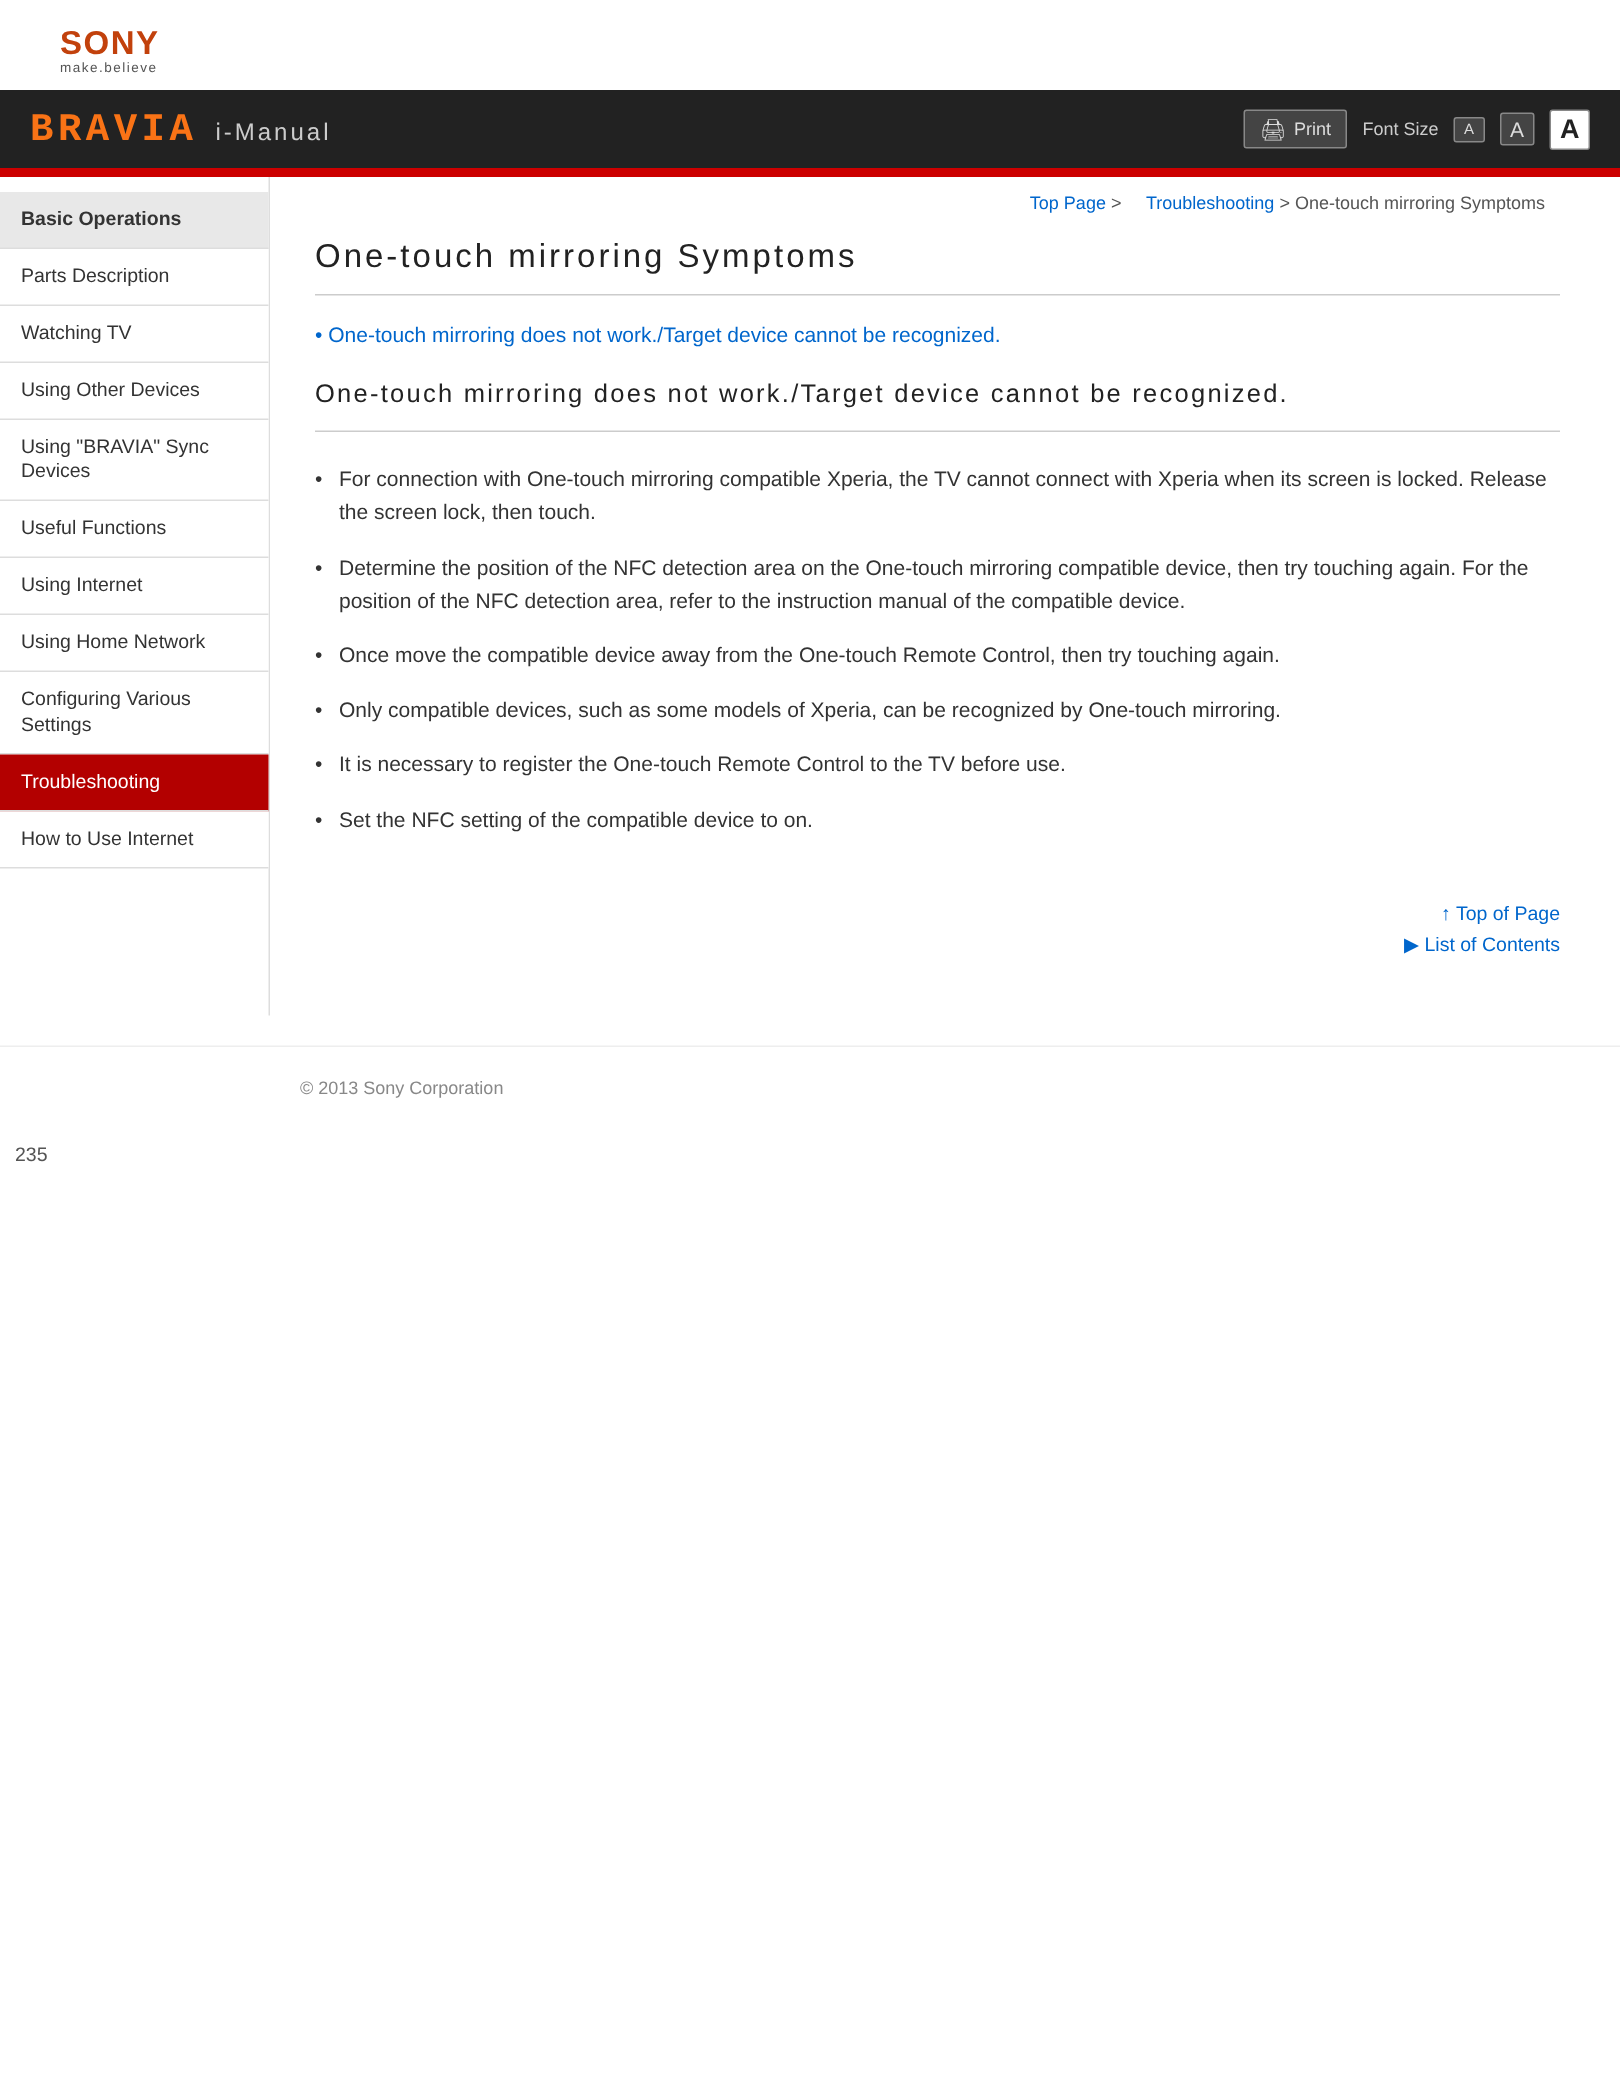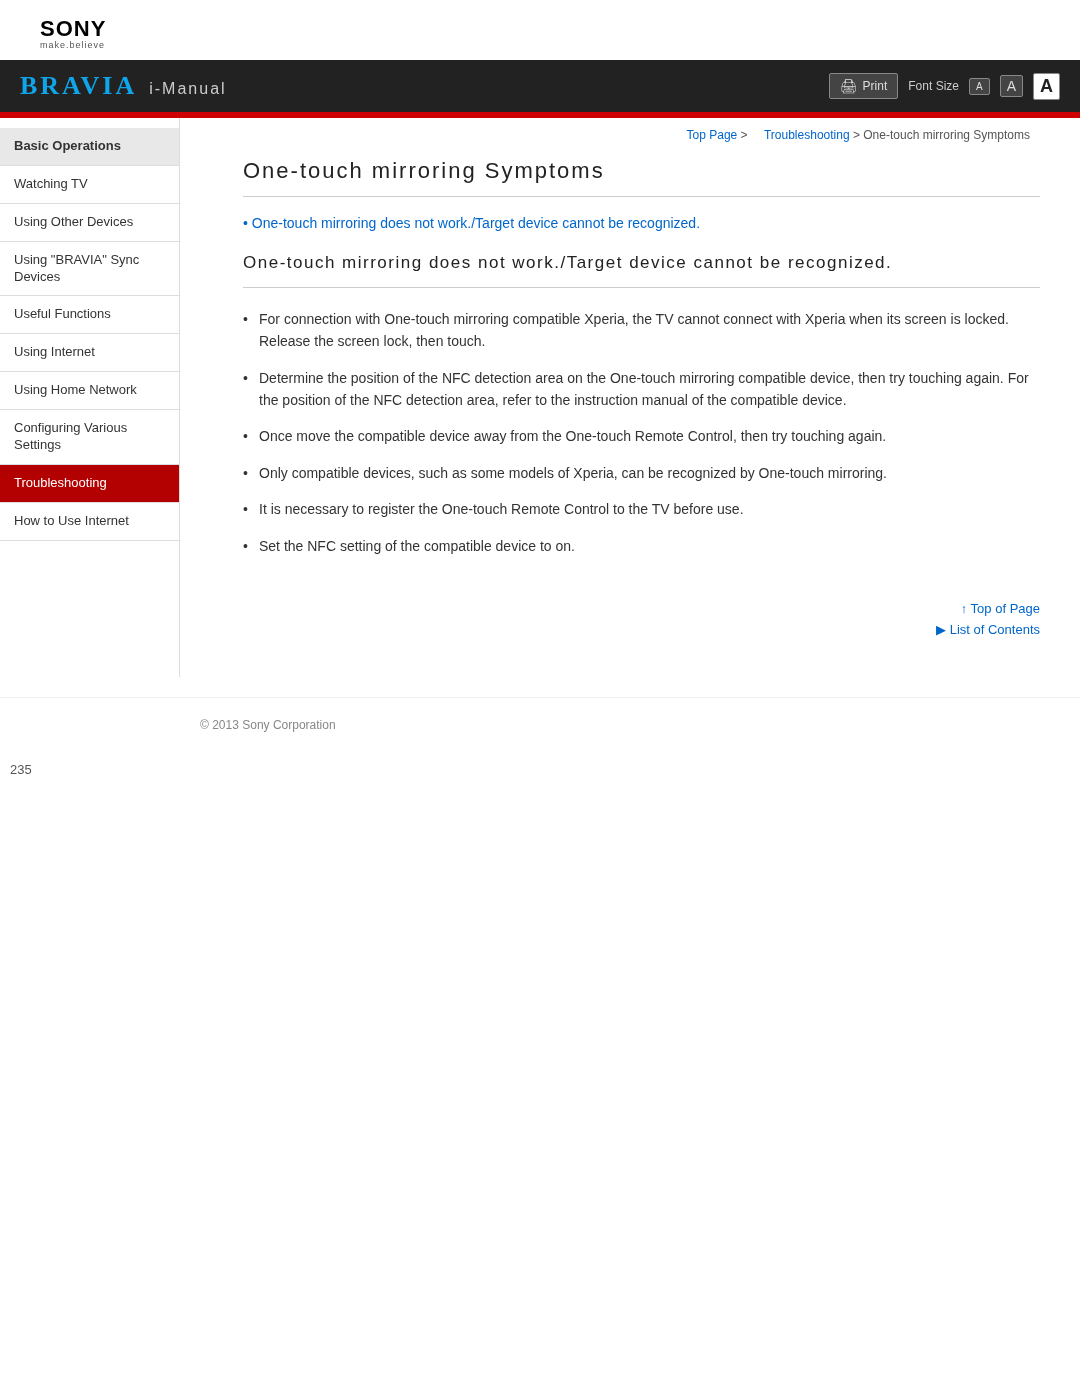--- a/index.html
+++ b/index.html
@@ -15,21 +15,21 @@
 
     
     .logo-area {
       padding: 18px 40px 10px 40px;
       background: #fff;
     }
     .sony-logo {
       font-size: 22px;
       font-weight: bold;
       letter-spacing: 1px;
-      color: #000000;
+      color: #c2410c;
       line-height: 1;
       font-family: Arial Black, Arial, sans-serif;
     }
     .sony-tagline {
       font-size: 9px;
       color: #555;
       letter-spacing: 1px;
     }
 
     
@@ -42,23 +42,23 @@
       height: 52px;
     }
     .bravia-logo {
       display: flex;
       align-items: baseline;
       gap: 12px;
     }
     .bravia-text {
       font-size: 26px;
       font-weight: bold;
-      color: #0ea5e9;
+      color: #f97316;
       letter-spacing: 3px;
-      font-family: Liberation Serif, serif;
+      font-family: Liberation Mono, monospace;
     }
     .imanual-text {
       font-size: 16px;
       color: #ccc;
       letter-spacing: 2px;
       font-weight: normal;
     }
     .header-controls {
       display: flex;
       align-items: center;
@@ -98,21 +98,20 @@
     
     .accent-bar {
       height: 6px;
       background: #cc0000;
     }
 
     
     .main-layout {
       display: flex;
       padding: 0;
-      gap: 33px;
     }
 
     
     .sidebar {
       width: 180px;
       flex-shrink: 0;
       border-right: 1px solid #ddd;
       padding-top: 10px;
     }
     .sidebar-item {
@@ -275,20 +274,21 @@
     <button class="font-btn large">A</button>
   </div>
 </div>
 
 <div class="accent-bar"></div>
 
 <div class="main-layout">
 
   <nav class="sidebar">
     <div class="sidebar-item highlighted">Basic Operations</div>
+    <div class="sidebar-item">Parts Description</div>
     <div class="sidebar-item">Watching TV</div>
     <div class="sidebar-item">Using Other Devices</div>
     <div class="sidebar-item">Using "BRAVIA" Sync Devices</div>
     <div class="sidebar-item">Useful Functions</div>
     <div class="sidebar-item">Using Internet</div>
     <div class="sidebar-item">Using Home Network</div>
     <div class="sidebar-item">Configuring Various Settings</div>
     <div class="sidebar-item active">Troubleshooting</div>
     <div class="sidebar-item">How to Use Internet</div>
   </nav>

